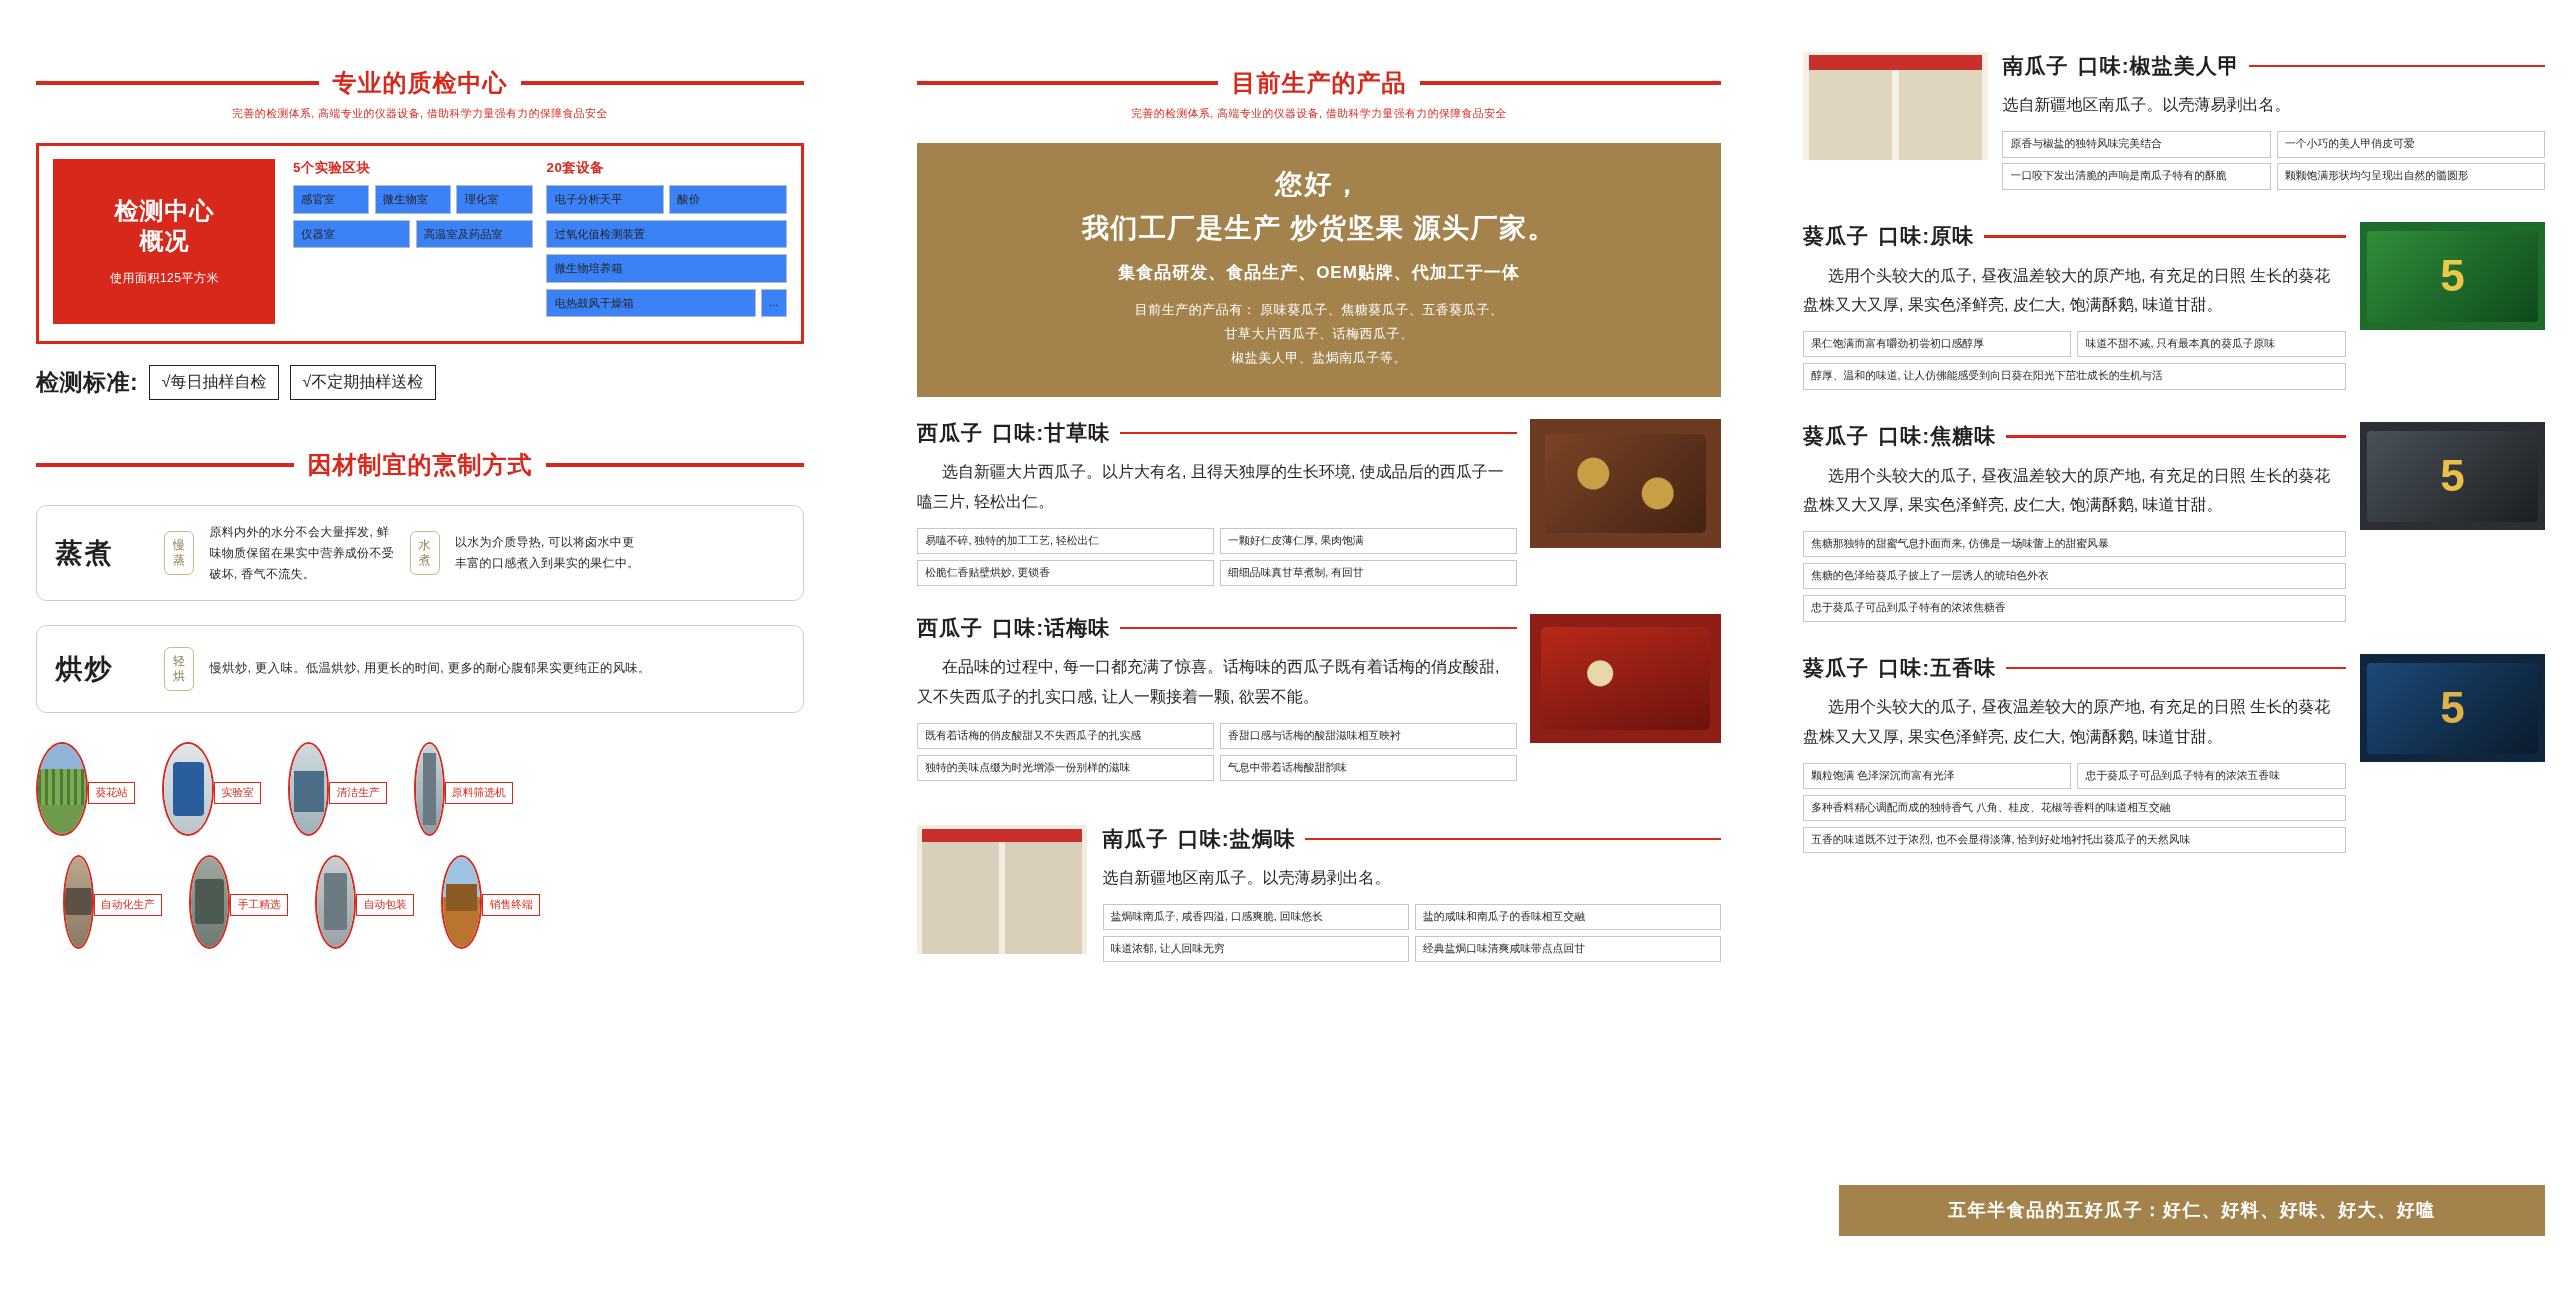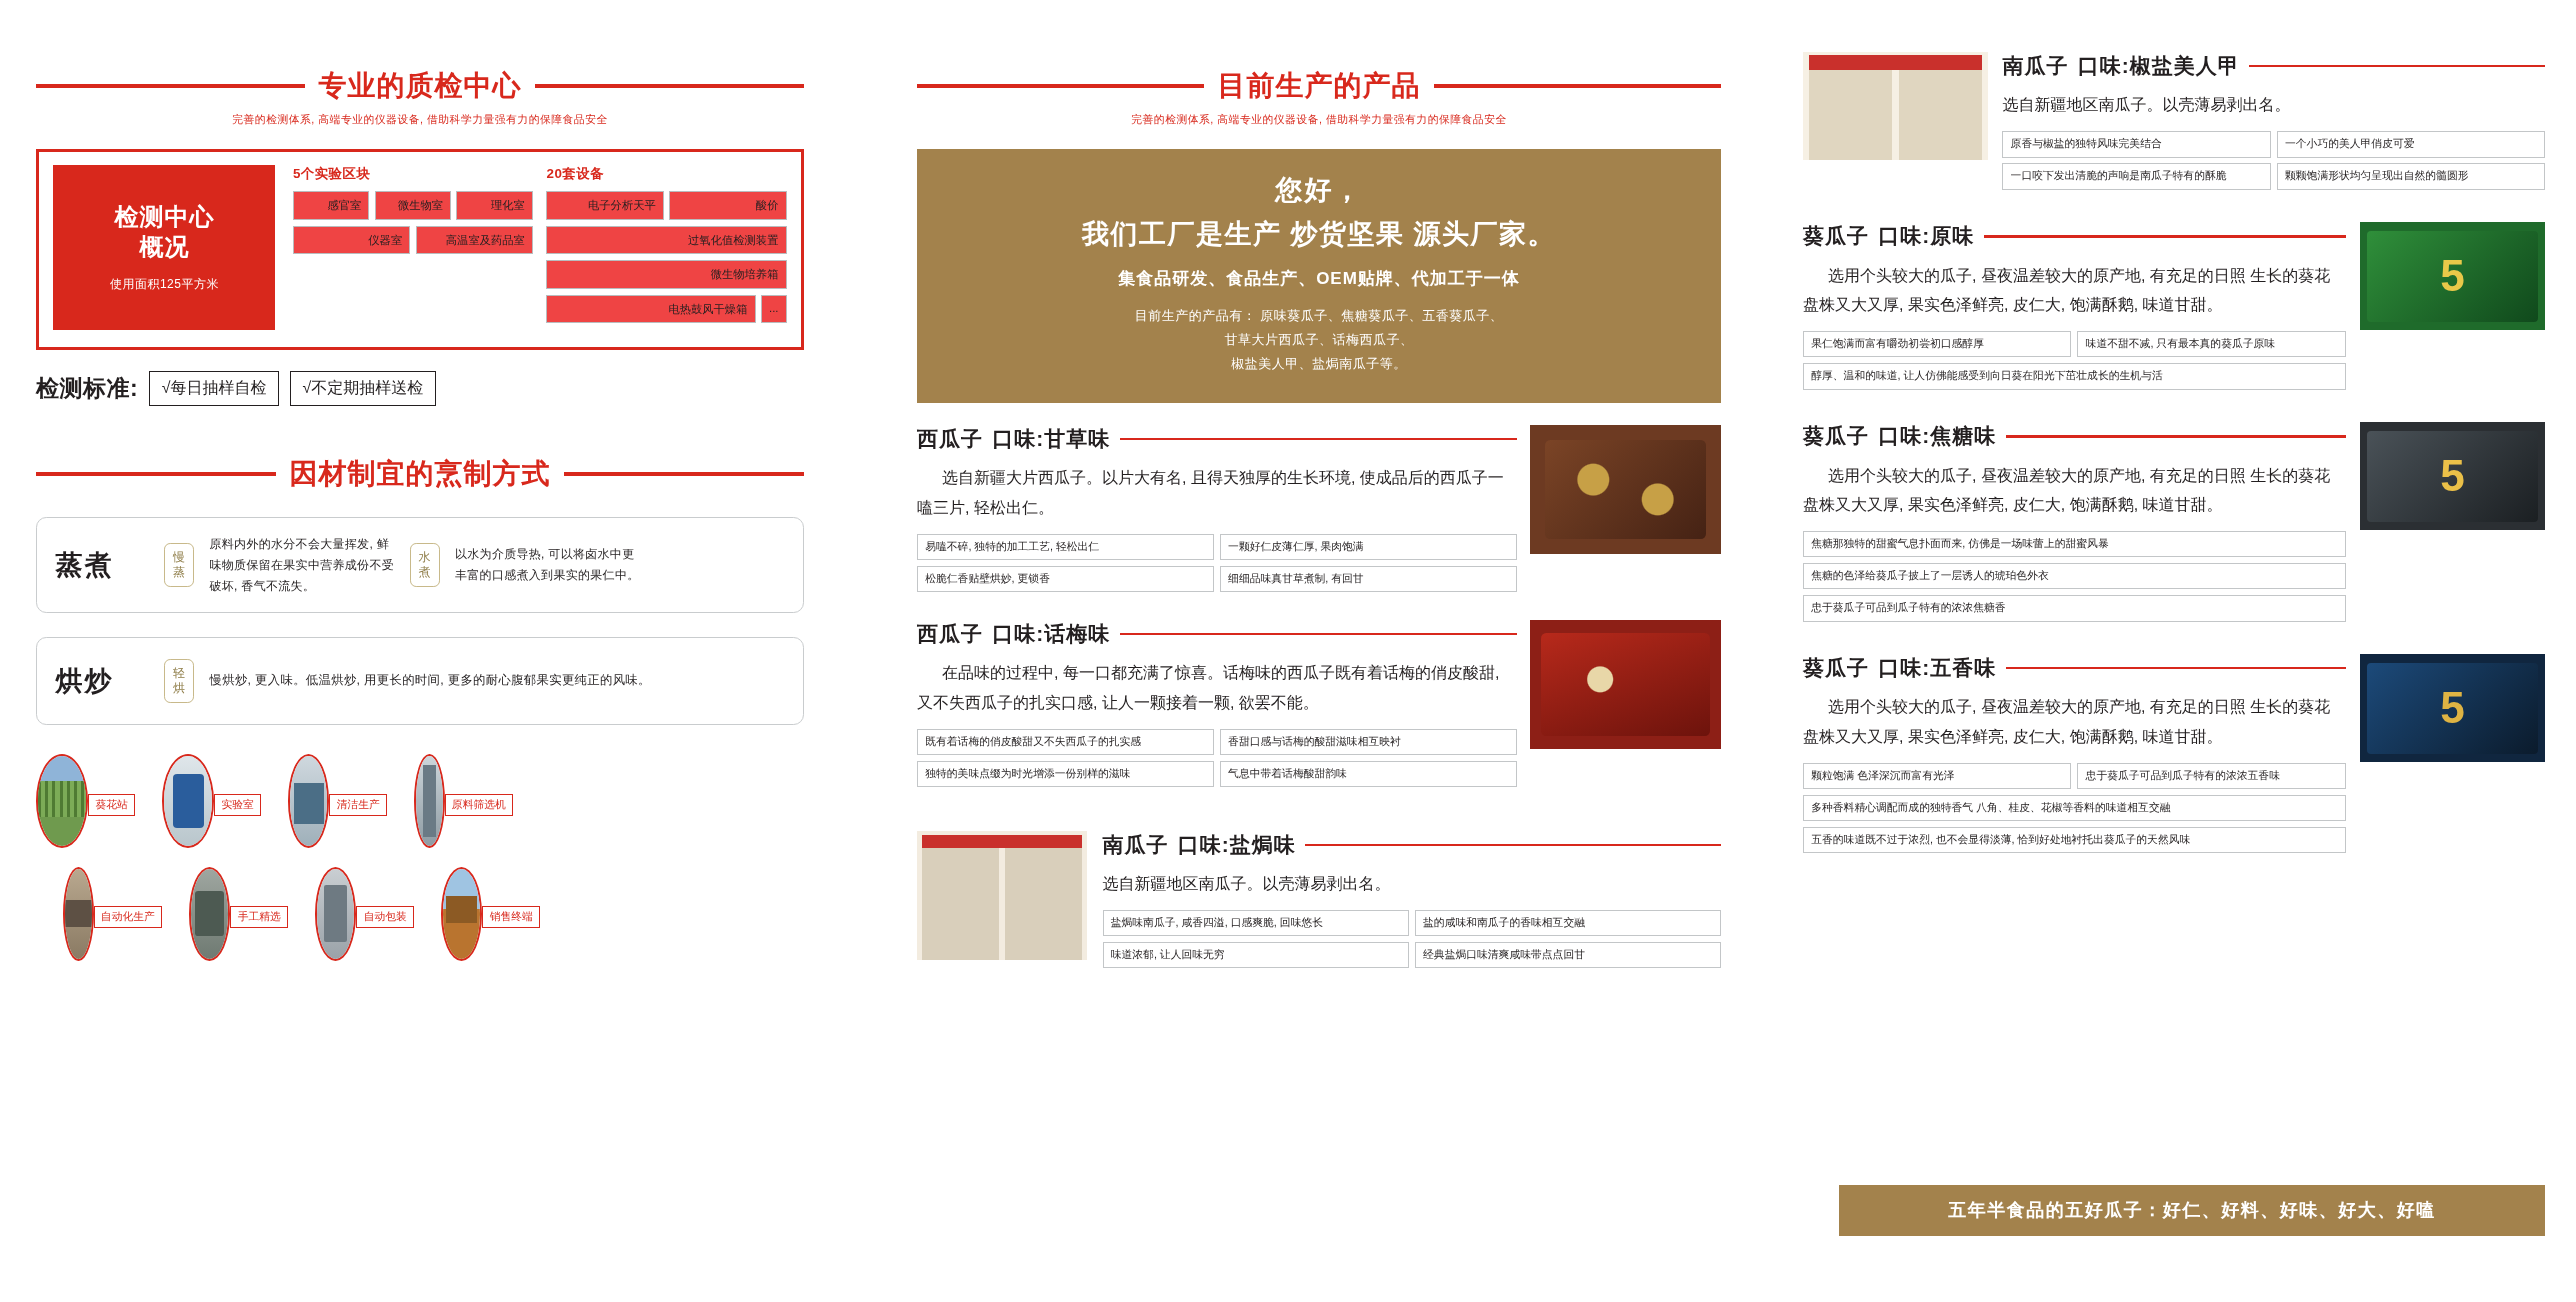--- a/index.html
+++ b/index.html
@@ -16,21 +16,21 @@
   
   .sec-head {
     display: flex; align-items: center; gap: 13.4px;
     width: 100%;
   }
   .sec-head .rule { flex: 1 1 auto; height: 3.6px; background: #d8281c; }
   .sec-head .title {
     flex: 0 0 auto;
     color: #d8281c;
     font-weight: bold;
-    font-size: 28px;
+    font-size: 24px;
     letter-spacing: 1px;
     white-space: nowrap;
   }
   .sec-sub {
     text-align: center;
     color: #d8281c;
     font-size: 10.8px;
     margin-top: 8.2px;
     letter-spacing: 0.5px;
   }
@@ -59,24 +59,24 @@
   .qc-mid { flex: 1 1 auto; display: flex; gap: 13.4px; }
   .qc-card { flex: 1 1 0; display: flex; flex-direction: column; }
   .qc-card .hd {
     color: #d8281c; font-size: 13.4px; font-weight: bold; margin-bottom: 8.2px; letter-spacing:0.5px;
   }
   .chip-row { display: flex; gap: 5.2px; margin-bottom: 6.2px; }
   .chip {
     border: 1px solid #b9bcbe;
     font-size: 11.3px;
     padding: 5.7px 7.2px;
-    text-align: right;
+    text-align: left;
     flex: 1 1 0;
     white-space: nowrap;
-    background:#ef4444;
+    background:#3b82f6;
   }
   .chip.w-auto { flex: 0 0 auto; }
 
   .std-row {
     margin-top: 20.6px;
     display: flex; align-items: center; gap: 11.3px;
   }
   .std-label { font-size: 23px; font-weight: bold; letter-spacing: 0.5px; }
   .std-box {
     border: 1.5px solid #231f20;

